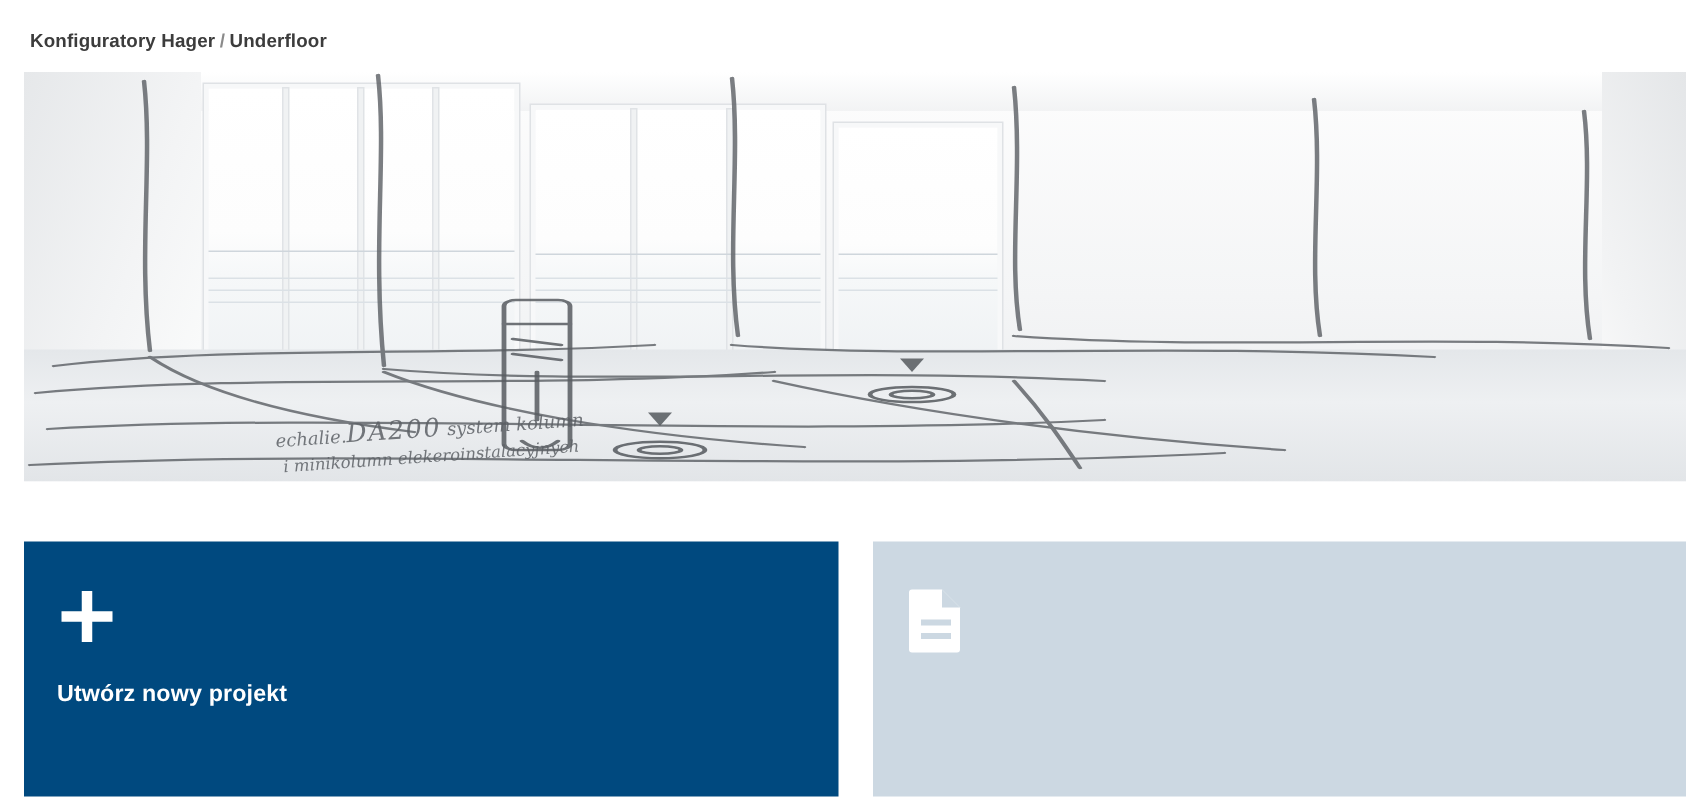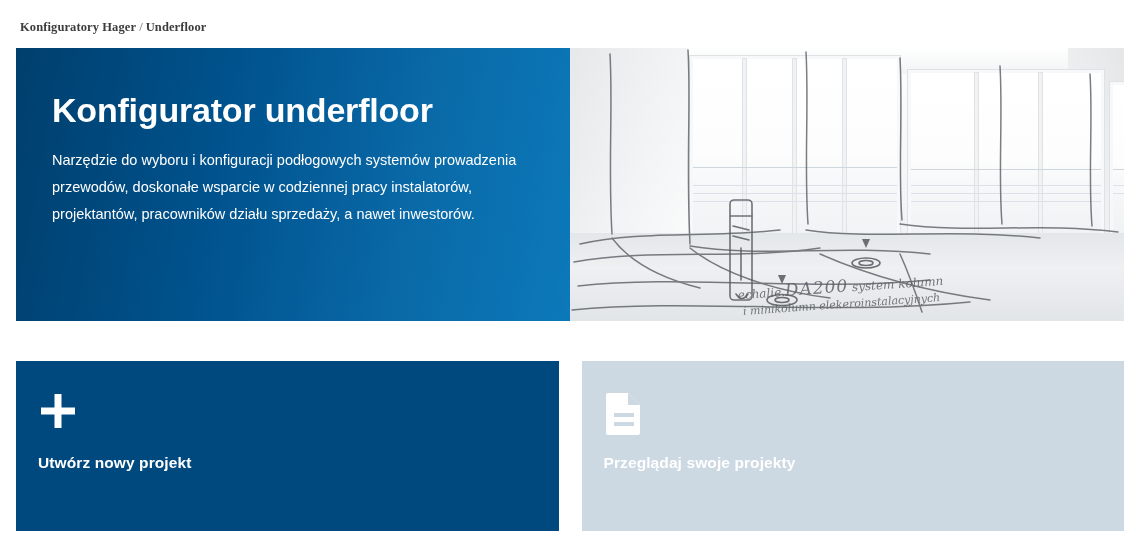--- a/index.html
+++ b/index.html
@@ -24,21 +24,20 @@
   
   .breadcrumb {
     position: absolute;
     left: 20px;
     top: 20px;
     font-size: 12.5px;
     font-weight: bold;
     color: #3c3c3c;
     letter-spacing: 0.1px;
     white-space: nowrap;
-    font-family: Liberation Serif, serif;
   }
   .breadcrumb .crumb-sep {
     color: #8a8a8a;
     font-weight: bold;
     margin: 0 3px;
   }
 
   
   .hero {
     position: absolute;
@@ -199,24 +198,20 @@
 <body>
 
 <div class="page">
 
   <div class="breadcrumb">
     <span>Konfiguratory Hager</span><span class="crumb-sep">/</span><span>Underfloor</span>
   </div>
 
   <div class="hero">
 
-    <div class="hero-text">
-      <h1 class="hero-title">Konfigurator underfloor</h1>
-      <p class="hero-desc">Narzędzie do wyboru i konfiguracji podłogowych systemów prowadzenia przewodów, doskonałe wsparcie w codziennej pracy instalatorów, projektantów, pracowników działu sprzedaży, a nawet inwestorów.</p>
-    </div>
 
     <div class="hero-photo">
       <div class="ph-ceiling"></div>
       <div class="ph-wall-l"></div>
       <div class="ph-wall-r"></div>
 
       <div class="ph-window ph-w1">
         <div class="ph-mullion" style="left:50px"></div>
         <div class="ph-mullion" style="left:100px"></div>
         <div class="ph-mullion" style="left:150px"></div>
@@ -309,18 +304,17 @@
 
     <div class="card is-disabled">
       <div class="card-icon">
         <svg width="40" height="46" viewBox="0 0 40 46" aria-hidden="true">
           <path d="M4 2 h20 l12 12 v28 a2 2 0 0 1 -2 2 h-30 a2 2 0 0 1 -2 -2 v-38 a2 2 0 0 1 2 -2 z" fill="#ffffff"></path>
           <path d="M24 2 v12 h12 z" fill="#ccd8e2"></path>
           <rect x="10" y="22" width="20" height="4" fill="#ccd8e2"></rect>
           <rect x="10" y="31" width="20" height="4" fill="#ccd8e2"></rect>
         </svg>
       </div>
-      <div class="card-label">Przeglądaj swoje projekty</div>
     </div>
 
   </div>
 
 </div>
 
 </body></html>

